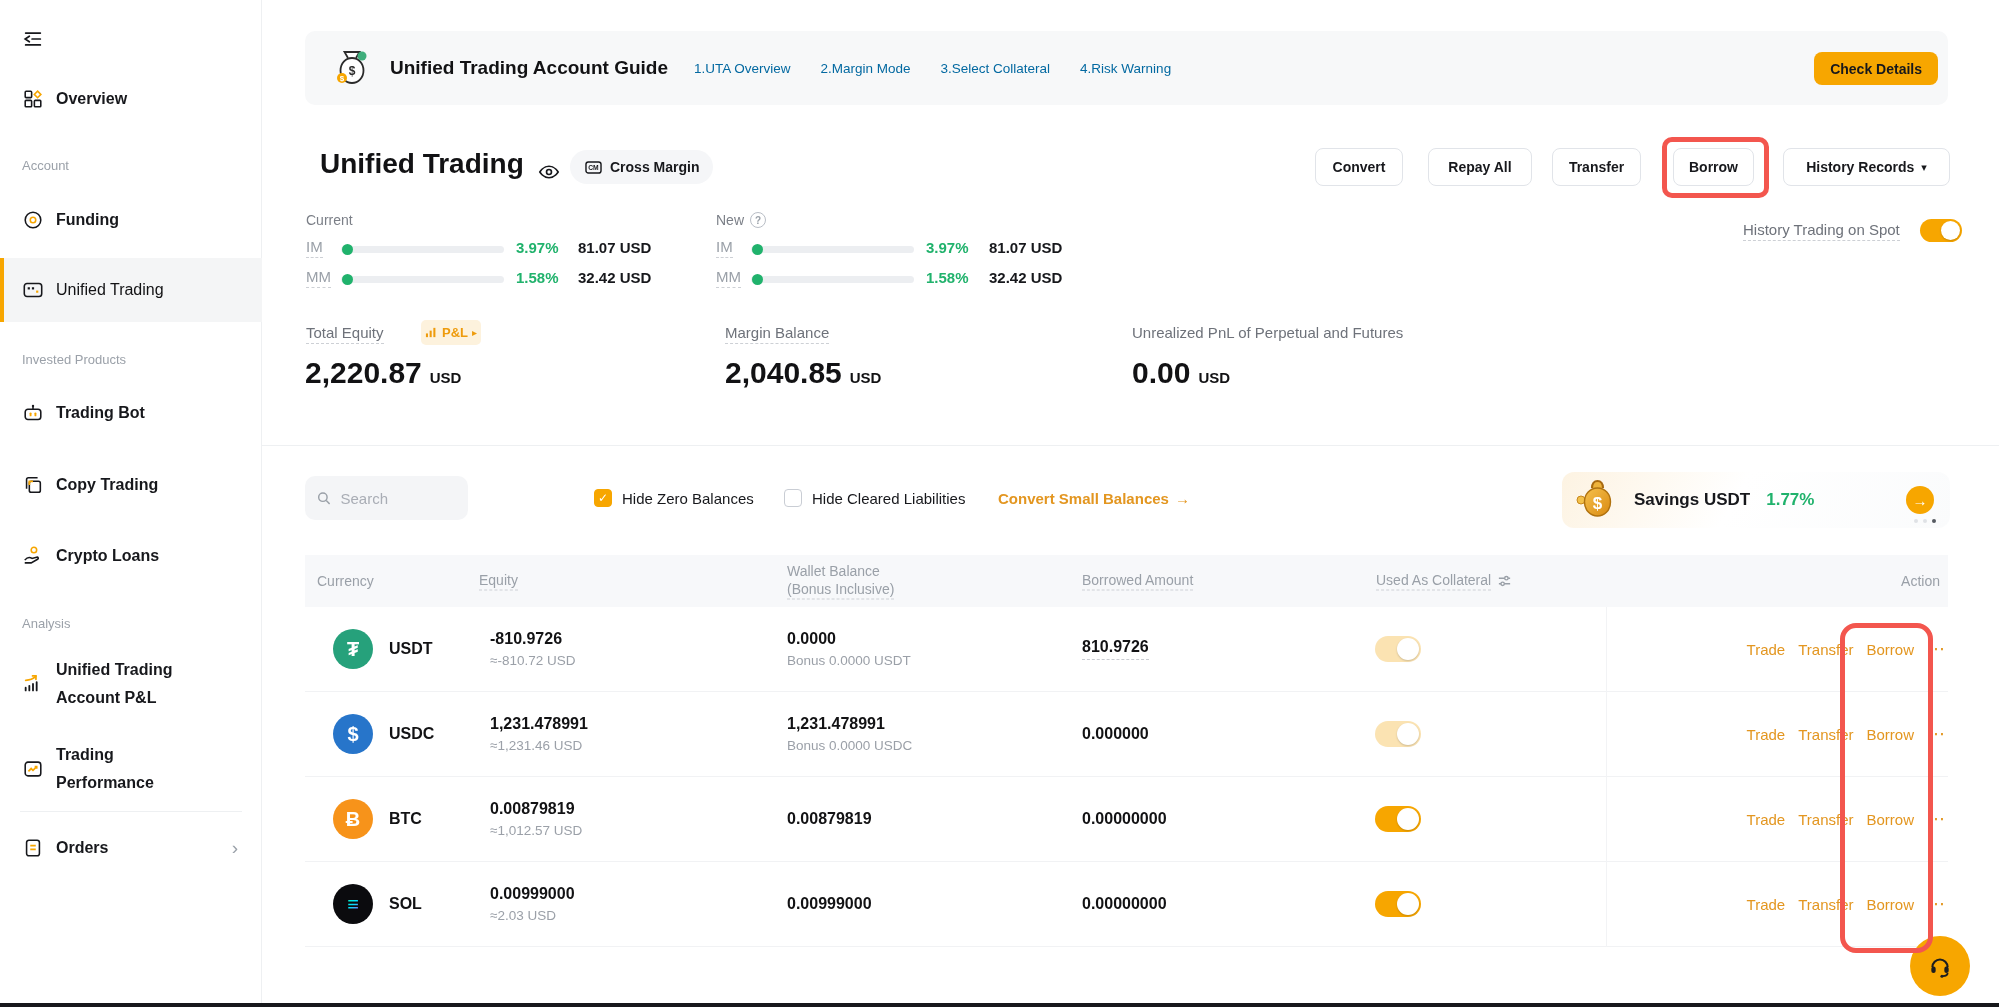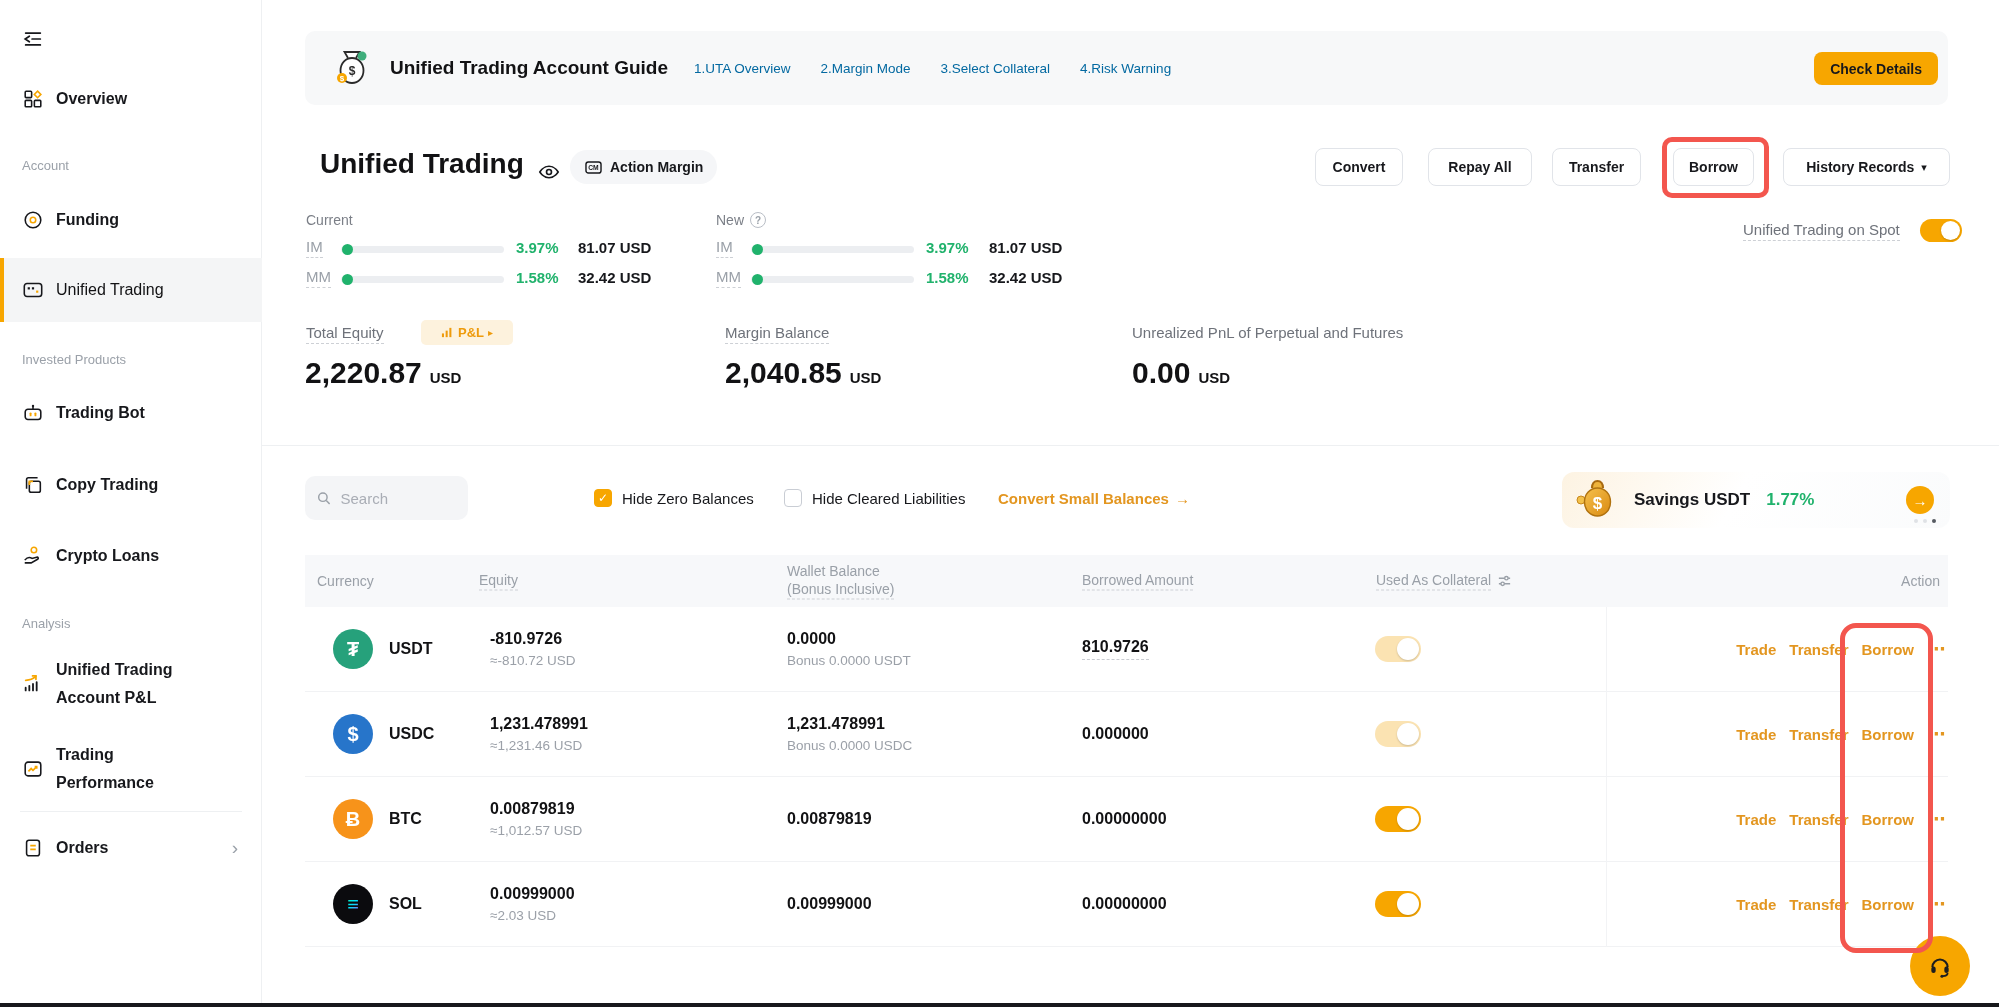--- a/index.html
+++ b/index.html
@@ -51,21 +51,21 @@
   .toggle-lg::after{width:22px;height:22px;top:2px;right:2px;}
   .toggle-sm{width:42px;height:23px;}
   .toggle-sm::after{width:19px;height:19px;top:2px;right:2px;}
   .toggle[data-state="on"]{background:#f7a600;}
   .toggle[data-state="pale"]{background:#fbe3b2;}
 
   
   .stat-lab{font-size:15px;color:#6e727a;}
   .stat-val{font-size:30px;font-weight:700;color:#121214;display:flex;align-items:baseline;gap:8px;}
   .stat-unit{font-size:15px;font-weight:700;color:#121214;}
-  .pnl-badge{position:absolute;left:421px;top:320px;height:25px;background:#fdf2dd;border-radius:5px;display:flex;align-items:center;gap:4px;padding:0 20px;cursor:pointer;}
+  .pnl-badge{position:absolute;left:421px;top:320px;height:25px;background:#fdf2dd;border-radius:5px;display:flex;align-items:center;gap:4px;padding:0 4px;cursor:pointer;}
   .pnl-badge span{font-size:13px;font-weight:700;color:#ee9b0c;}
 
   
   .search{position:absolute;left:305px;top:476px;width:163px;height:44px;background:#f4f5f7;border-radius:10px;display:flex;align-items:center;padding:0 12px;gap:8px;}
   .search input{border:none;outline:none;background:transparent;font-size:15px;color:#17181c;width:100%;font-family:inherit;}
   .search input::placeholder{color:#a9adb5;}
   .checkbox{position:absolute;width:18px;height:18px;border-radius:4px;border:1.5px solid #c9cdd4;background:#fff;display:flex;align-items:center;justify-content:center;cursor:pointer;}
   .checkbox[data-checked="true"]{background:#f7a600;border-color:#f7a600;}
   .checkbox .check{display:none;color:#fff;font-size:12px;font-weight:700;}
   .checkbox[data-checked="true"] .check{display:block;}
@@ -93,21 +93,21 @@
   .coin-glyph{color:#fff;font-size:20px;font-weight:700;}
   .row[data-sym="SOL"] .coin-glyph{background:linear-gradient(135deg,#00ffa3,#03e1ff,#dc1fff);-webkit-background-clip:text;background-clip:text;color:transparent;font-weight:800;}
   .sym{position:absolute;left:84px;top:50%;transform:translateY(-50%);font-size:16px;font-weight:700;}
   .cell{position:absolute;top:50%;transform:translateY(-50%);}
   .val{font-size:16px;font-weight:700;color:#121214;display:inline-block;}
   .val[data-underline="true"]{border-bottom:1px dashed #c9ccd2;padding-bottom:3px;}
   .sub{font-size:13.5px;color:#9ba0a8;margin-top:5px;}
   .sub:empty{display:none;}
   .vdiv{position:absolute;left:1301px;top:0;width:1px;background:#f2f3f5;}
   .actions{position:absolute;right:2px;top:50%;transform:translateY(-50%);display:flex;gap:13px;align-items:center;}
-  .alink{font-size:15px;font-weight:700;color:#e39620;cursor:pointer;white-space:nowrap;}
+  .alink{font-size:15px;font-weight:400;color:#e39620;cursor:pointer;white-space:nowrap;}
   .alink.more{font-size:18px;letter-spacing:1px;}
 
   
   .redbox{position:absolute;border:5px solid #f3564e;background:transparent;z-index:20;}
   .support{position:absolute;left:1910px;top:936px;width:60px;height:60px;border-radius:50%;background:#f7a600;
            display:flex;align-items:center;justify-content:center;cursor:pointer;z-index:10;}
   .bottombar{position:absolute;left:0;top:1003px;width:1999px;height:4px;background:#17181c;}
   .hr-main{position:absolute;left:262px;top:445px;width:1737px;height:1px;background:#eef0f2;}
 </style>
 </head>
@@ -240,21 +240,21 @@
     <svg width="22" height="22" viewBox="0 0 24 24" fill="none" stroke="#17181c" stroke-width="1.8">
         <path d="M2 12s3.8-6.3 10-6.3S22 12 22 12s-3.8 6.3-10 6.3S2 12 2 12Z"></path>
         <circle cx="12" cy="12" r="2.7"></circle>
       </svg>
   </div>
   <div class="pill">
     <svg width="19" height="19" viewBox="0 0 24 24" fill="none">
         <rect x="2.5" y="5" width="19" height="14" rx="3" stroke="#17181c" stroke-width="1.8"></rect>
         <text x="12" y="15.6" font-size="8.5" font-weight="bold" fill="#17181c" text-anchor="middle">CM</text>
       </svg>
-    <span>Action Margin</span>
+    <span>Cross Margin</span>
   </div>
 
   <button class="hbtn" style="left:1315px;width:88px;">Convert</button>
   <button class="hbtn" style="left:1428px;width:104px;">Repay All</button>
   <button class="hbtn" style="left:1552px;width:89px;">Transfer</button>
   <button class="hbtn" style="left:1673px;width:81px;">Borrow</button>
   <button class="hbtn" style="left:1783px;width:167px;">
     <span>History Records</span>
     <span style="font-size:11px;">▾</span>
   </button>
@@ -280,21 +280,21 @@
   <div class="abs imm" style="left:716px;top:238px;">IM</div>
   <div class="track" style="left:751px;top:246px;"></div>
   <div class="abs pct" style="left:926px;top:239px;">3.97%</div>
   <div class="abs usdv" style="left:989px;top:239px;">81.07 USD</div>
 
   <div class="abs imm" style="left:716px;top:268px;">MM</div>
   <div class="track" style="left:751px;top:276px;"></div>
   <div class="abs pct" style="left:926px;top:269px;">1.58%</div>
   <div class="abs usdv" style="left:989px;top:269px;">32.42 USD</div>
 
-  <div class="abs dashed" style="left:1743px;top:221px;font-size:15px;color:#6e727a;">Unified Trading on Spot</div>
+  <div class="abs dashed" style="left:1743px;top:221px;font-size:15px;color:#6e727a;">History Trading on Spot</div>
   <div class="toggle toggle-sm abs" style="left:1920px;top:219px;" data-state="on"></div>
 
   <div class="abs stat-lab dashed" style="left:306px;top:324px;">Total Equity</div>
   <div class="pnl-badge">
     <svg width="13" height="13" viewBox="0 0 14 14">
         <rect x="1" y="8" width="2.2" height="4" fill="#ee9b0c"></rect>
         <rect x="5" y="5" width="2.2" height="7" fill="#ee9b0c"></rect>
         <rect x="9" y="2" width="2.2" height="10" fill="#ee9b0c"></rect>
       </svg>
     <span>P&amp;L</span>

